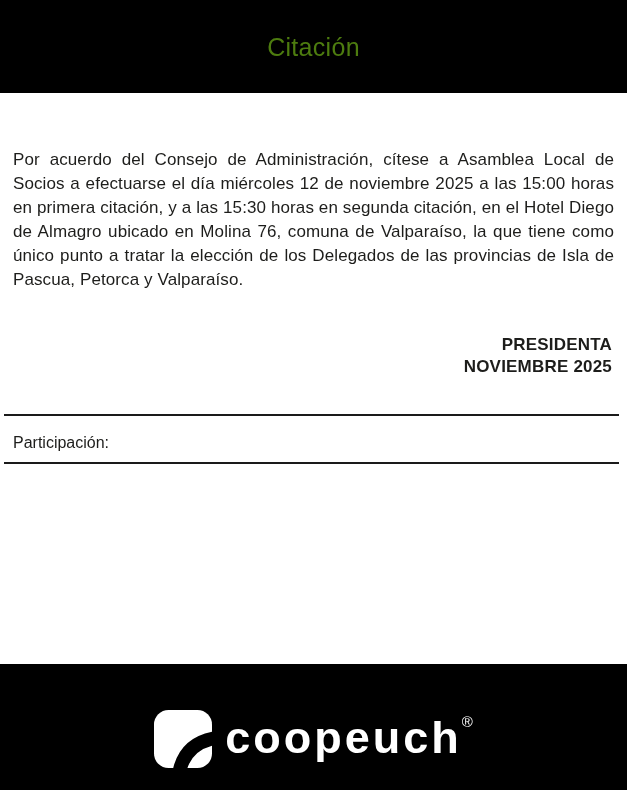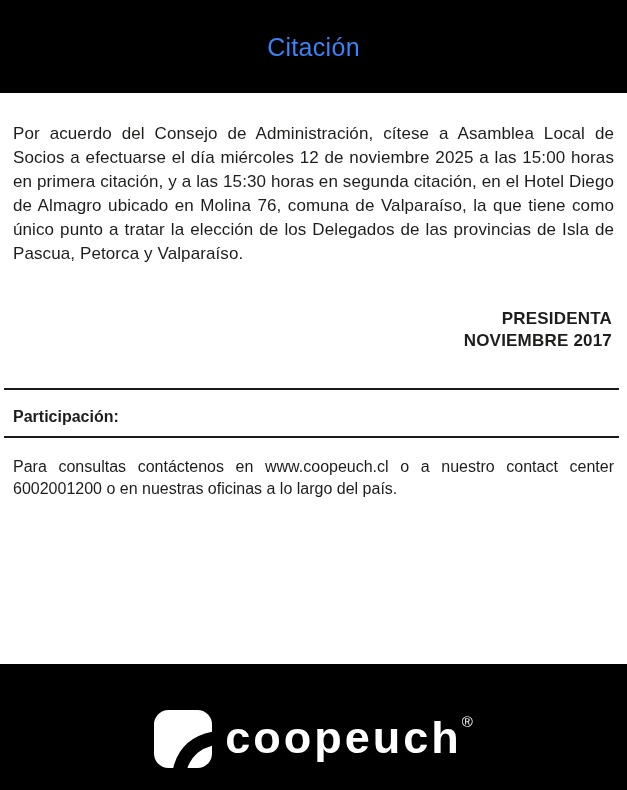--- a/index.html
+++ b/index.html
@@ -11,38 +11,38 @@
     background: #ffffff;
     font-family: "Liberation Sans", sans-serif;
     color: #1d1d1b;
     display: flex;
     flex-direction: column;
     overflow: hidden;
   }
   
   .top-bar {
     background: #000000;
-    color: #3b82f6;
+    color: #4d7c0f;
     height: 93px;
     display: flex;
     flex-direction: column;
     align-items: center;
     justify-content: center;
     padding-top: 2px;
   }
   .top-bar .title-line {
     font-size: 25px;
     line-height: 33px;
     font-weight: 400;
     letter-spacing: 0.3px;
     text-align: center;
   }
   
   .announcement {
-    margin: 29px 13px 0 13px;
+    margin: 55px 13px 0 13px;
     font-size: 17px;
     line-height: 24px;
     text-align: justify;
     letter-spacing: 0.1px;
   }
   
   .signature {
     margin: 42px 15px 0 auto;
     width: 320px;
     text-align: right;
@@ -58,21 +58,21 @@
     margin: 0 8px 0 4px;
   }
   .separator.first { margin-top: 36px; }
   .separator.second { margin-top: 8px; }
   
   .participation {
     margin: 16px 13px 0 13px;
     font-size: 16px;
     line-height: 22px;
   }
-  .participation .heading { text-align: left; font-weight: bold; }
+  .participation .heading { text-align: left; }
   .participation .text { text-align: justify; }
   
   .contact {
     margin: 18px 13px 0 13px;
     font-size: 16px;
     line-height: 22px;
     text-align: justify;
   }
   
   .footer-bar {
@@ -115,32 +115,31 @@
 <div class="page">
 
   <div class="top-bar">
     <div class="title-line">Citación</div>
   </div>
 
   <p class="announcement">Por acuerdo del Consejo de Administración, cítese a Asamblea Local de Socios a efectuarse el día miércoles 12 de noviembre 2025 a las 15:00 horas en primera citación, y a las 15:30 horas en segunda citación, en el Hotel Diego de Almagro ubicado en Molina 76, comuna de Valparaíso, la que tiene como único punto a tratar la elección de los Delegados de las provincias de Isla de Pascua, Petorca y Valparaíso.</p>
 
   <div class="signature">
     <div>PRESIDENTA</div>
-    <div>NOVIEMBRE 2017</div>
+    <div>NOVIEMBRE 2025</div>
   </div>
 
   <hr class="separator first">
 
   <div class="participation">
     <div class="heading">Participación:</div>
   </div>
 
   <hr class="separator second">
 
-  <p class="contact">Para consultas contáctenos en www.coopeuch.cl o a nuestro contact center 6002001200 o en nuestras oficinas a lo largo del país.</p>
 
   <div class="footer-bar">
     <div class="logo">
       <svg class="logo-icon-svg" viewBox="0 0 64 64" width="58" height="58" aria-hidden="true">
         <defs>
           <clipPath id="sq-clip">
               <rect width="64" height="64" rx="16"></rect>
             </clipPath>
         </defs>
         <g clip-path="url(#sq-clip)">

